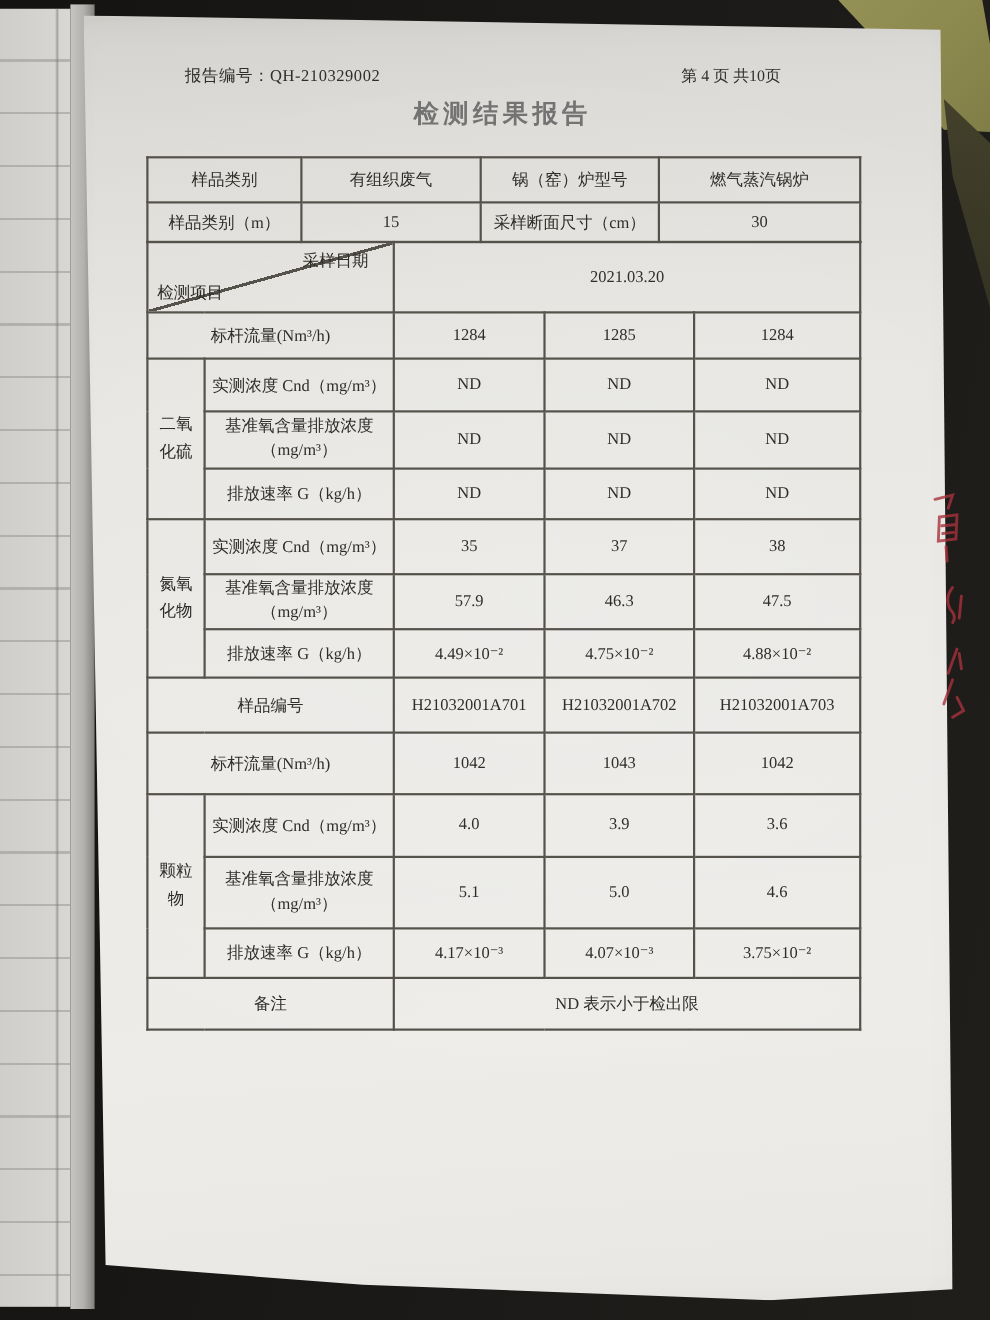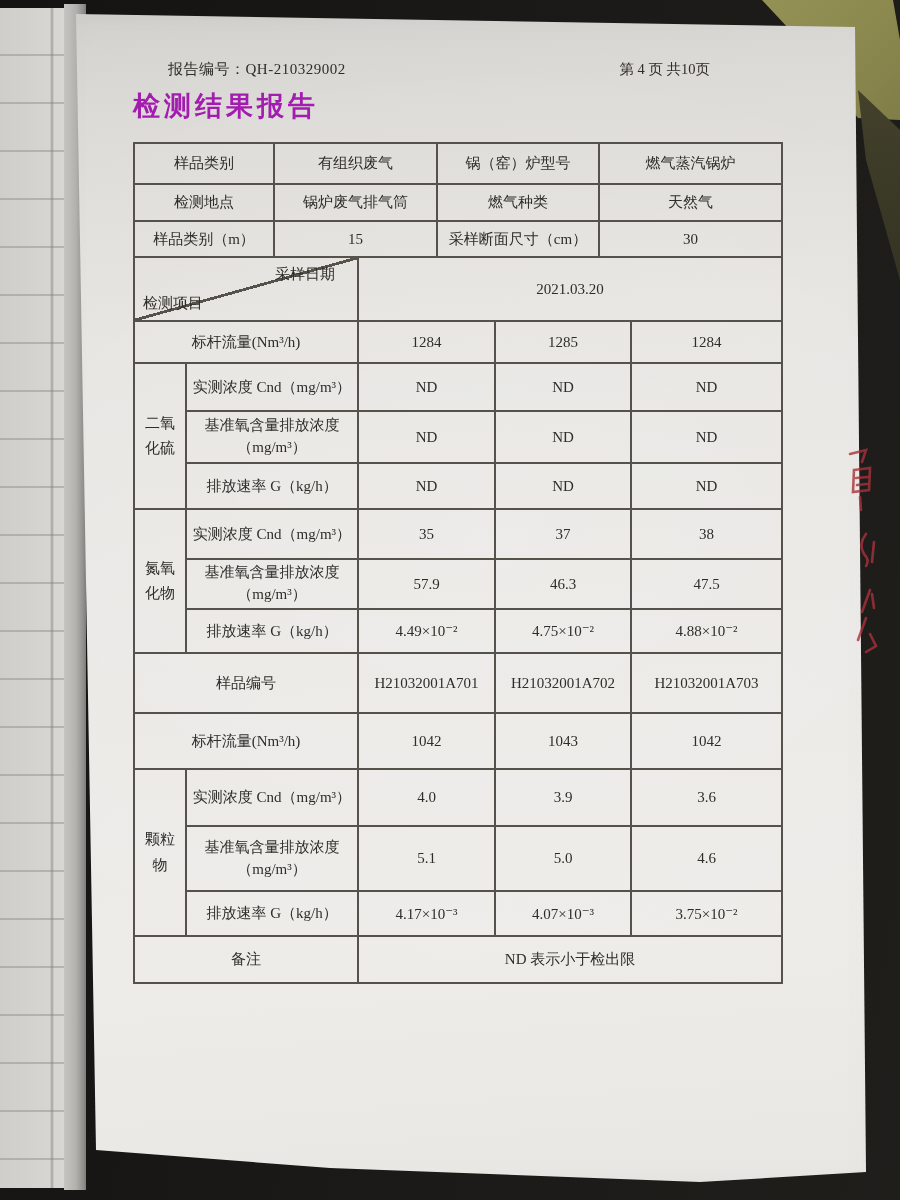--- a/index.html
+++ b/index.html
@@ -40,23 +40,23 @@
       radial-gradient(120% 60% at 55% 45%, rgba(255,255,255,.16), rgba(255,255,255,0) 70%),
       linear-gradient(176deg,#d2d0cc 0%,#dddbd7 10%,#e6e5e1 28%,#eae9e6 55%,#edece9 78%,#e8e7e4 100%);
     box-shadow:inset 46px 0 70px -38px rgba(88,86,82,.4), inset -26px 0 50px -30px rgba(120,118,112,.35);
   }
   
   .red-marks{position:absolute;left:836px;top:442px;}
   
   .report-no{position:absolute;left:168px;top:60px;font-size:15px;letter-spacing:.5px;}
   .page-info{position:absolute;left:600px;top:60px;width:110px;text-align:right;font-size:14.5px;}
   .doc-title{
-    position:absolute;left:133px;top:88px;width:648px;text-align:left;
+    position:absolute;left:133px;top:88px;width:648px;text-align:center;
     font-family:"Liberation Sans","DejaVu Sans",sans-serif;
-    font-size:27px;font-weight:700;letter-spacing:4px;color:#a21caf;
+    font-size:23px;font-weight:700;letter-spacing:4px;color:#737373;
   }
   
   .tbl-wrap{position:absolute;left:133px;top:142px;width:650px;}
   table{border-collapse:collapse;table-layout:fixed;width:648px;}
   td{
     border:2px solid #55524b;text-align:center;vertical-align:middle;
     font-size:15px;color:#2f2d29;padding:2px 4px;overflow:hidden;
   }
   .t2{margin-top:-2px;}
   .preline{white-space:pre-line;line-height:1.45;}
@@ -108,26 +108,20 @@
         <col style="width:162px">
         <col style="width:183px">
       </colgroup>
     <tbody>
         <tr style="height:41px">
       <td>样品类别</td>
       <td>有组织废气</td>
       <td>锅（窑）炉型号</td>
       <td>燃气蒸汽锅炉</td>
     </tr>
-    <tr style="height:37px">
-      <td>检测地点</td>
-      <td>锅炉废气排气筒</td>
-      <td>燃气种类</td>
-      <td>天然气</td>
-    </tr>
     <tr style="height:36px">
       <td>样品类别（m）</td>
       <td>15</td>
       <td>采样断面尺寸（cm）</td>
       <td>30</td>
     </tr>
   </tbody>
     </table>
 
   <table class="t2">
@@ -192,21 +186,21 @@
       <td>46.3</td>
       <td>47.5</td>
     </tr>
     <tr style="height:44px">
       <td>排放速率 G（kg/h）</td>
       <td>4.49×10⁻²</td>
       <td>4.75×10⁻²</td>
       <td>4.88×10⁻²</td>
     </tr>
 
-    <tr style="height:60px">
+    <tr style="height:50px">
       <td colspan="2">样品编号</td>
       <td>H21032001A701</td>
       <td>H21032001A702</td>
       <td>H21032001A703</td>
     </tr>
 
     <tr style="height:56px">
       <td colspan="2">标杆流量(Nm³/h)</td>
       <td>1042</td>
       <td>1043</td>

